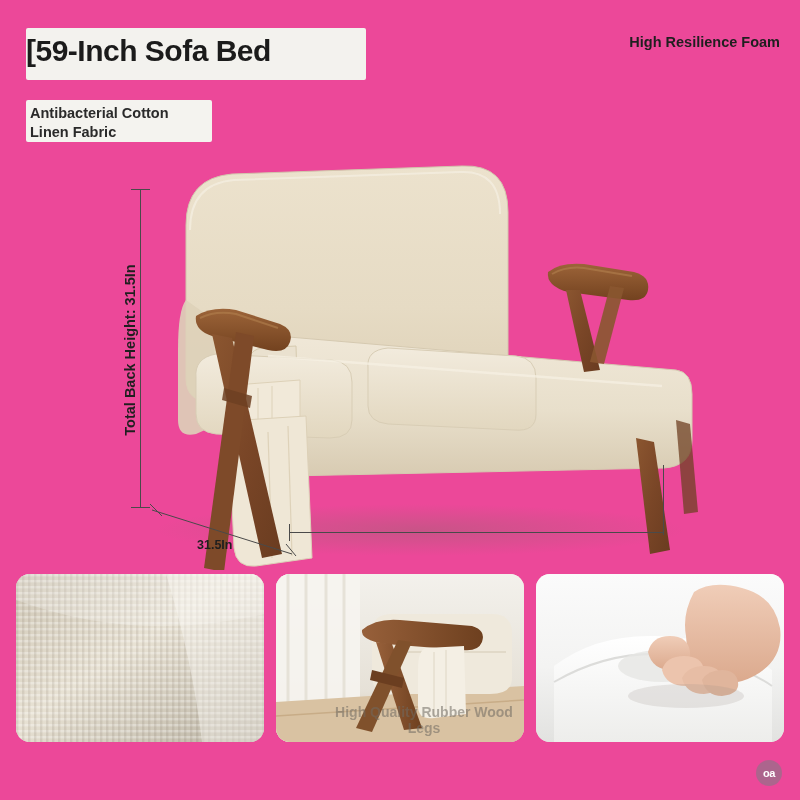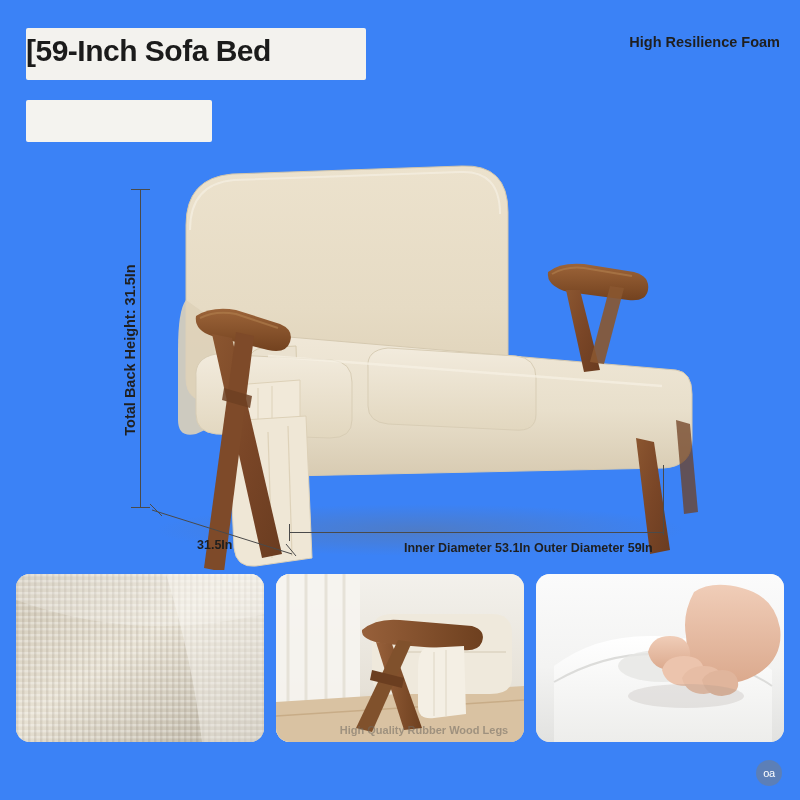--- a/index.html
+++ b/index.html
@@ -11,21 +11,21 @@
     height: 800px;
     background: #ffffff;
     font-family: "Liberation Sans", sans-serif;
     overflow: hidden;
     position: relative;
   }
   .page {
     position: relative;
     width: 800px;
     height: 800px;
-    background: #3b82f6;
+    background: #ec4899;
   }
 
   
   .title {
     position: absolute;
     left: 26px;
     top: 34px;
     font-size: 30px;
     font-weight: bold;
     color: #1b1b1b;
@@ -195,21 +195,21 @@
     border-radius: 14px;
     overflow: hidden;
     background: #e9e4db;
   }
   .thumb-caption {
     position: absolute;
     left: 0;
     right: 0;
     bottom: 6px;
     text-align: center;
-    font-size: 11px;
+    font-size: 14px;
     color: #6f6a62;
     opacity: 0.55;
     font-weight: bold;
     padding-left: 48px;
   }
 
   
   .pill {
     position: absolute;
     left: 64px;
@@ -228,36 +228,37 @@
   .watermark {
     position: absolute;
     right: 18px;
     bottom: 14px;
     width: 26px;
     height: 26px;
     border-radius: 50%;
     background: rgba(120,125,132,0.55);
     color: #ffffff;
     font-size: 11px;
-    font-weight: normal;
+    font-weight: bold;
     display: flex;
     align-items: center;
     justify-content: center;
     letter-spacing: -0.4px;
   }
 </style>
 </head>
 <body>
 
 <div class="page">
 
   <div class="title-highlight"></div>
   <div class="title">[59-Inch Sofa Bed</div>
 
   <div class="subtitle-highlight"></div>
+  <div class="subtitle">Antibacterial Cotton Linen Fabric</div>
 
   <div class="top-right-label">High Resilience Foam</div>
 
   <svg class="hero" viewBox="0 0 800 450" xmlns="http://www.w3.org/2000/svg">
     <defs>
       <linearGradient id="fabricTop" x1="0" y1="0" x2="0" y2="1">
         <stop offset="0%" stop-color="#ece2cd"></stop>
         <stop offset="60%" stop-color="#e6dbc4"></stop>
         <stop offset="100%" stop-color="#ddd0b6"></stop>
       </linearGradient>
@@ -333,21 +334,20 @@
   <div class="dim-v-line"></div>
   <div class="dim-v-cap-top"></div>
   <div class="dim-v-cap-bot"></div>
   <div class="dim-v-text-wrap">
     <div class="dim-v-text-inner">Total Back Height: 31.5In</div>
   </div>
 
   <div class="dim-h-line"></div>
   <div class="dim-h-cap-left"></div>
   <div class="dim-h-cap-right"></div>
-  <div class="dim-h-text">Inner Diameter 53.1In Outer Diameter 59In</div>
 
   <svg class="dim-d-line" viewBox="0 0 152 56" xmlns="http://www.w3.org/2000/svg">
     <path d="M2 10 L142 54" fill="none" stroke="#4a4a4a" stroke-width="1"></path>
     <path d="M0 4 L12 16" fill="none" stroke="#4a4a4a" stroke-width="1"></path>
     <path d="M136 44 L146 56" fill="none" stroke="#4a4a4a" stroke-width="1"></path>
   </svg>
   <div class="dim-d-text">31.5In</div>
 
   <div class="thumbs">
 

